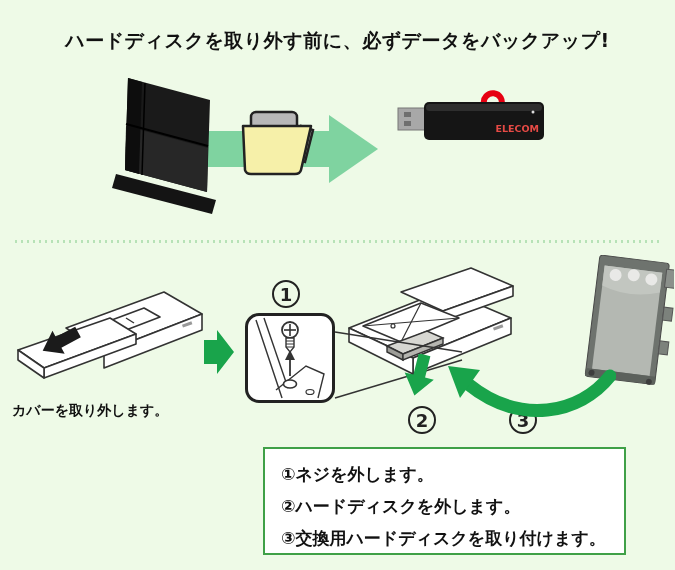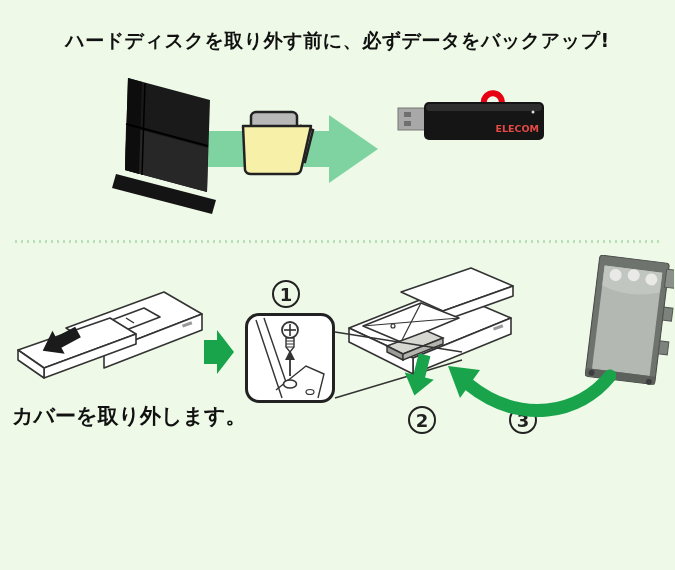--- a/index.html
+++ b/index.html
@@ -8,21 +8,21 @@
   }
   *{margin:0;padding:0;box-sizing:border-box}
   body{background:#fff}
   .stage{position:relative;width:675px;height:570px;background:var(--bg);
          font-family:"DejaVu Sans","Liberation Sans",sans-serif;overflow:hidden;color:#111}
   .abs{position:absolute}
   .title{top:28px;left:0;width:675px;text-align:center;font-size:19px;font-weight:bold;letter-spacing:.5px}
   .usb-caption{left:400px;top:151px;font-size:14.5px;font-weight:bold;line-height:19px}
   .divider{left:15px;top:240px;width:645px;height:3px;
            background-image:repeating-linear-gradient(90deg,var(--dot) 0 2px,transparent 2px 6px)}
-  .cover-caption{left:12px;top:402px;font-size:21px;font-weight:bold}
+  .cover-caption{left:12px;top:402px;font-size:14px;font-weight:bold}
   .callout{left:245px;top:313px;width:90px;height:90px;background:#fff;border:3px solid #222;border-radius:14px}
   .badge{width:28px;height:28px;border:2.5px solid #222;border-radius:50%;
          display:flex;align-items:center;justify-content:center;
          font-size:18px;font-weight:bold;color:#222;background:var(--bg)}
   .badge1{left:272px;top:280px}
   .badge2{left:408px;top:406px}
   .badge3{left:509px;top:406px}
   .red-note{left:468px;top:288px;font-size:15px;font-weight:bold;color:var(--red);
             line-height:18px;z-index:7;white-space:nowrap;
             text-shadow:-2px 0 #fff,2px 0 #fff,0 -2px #fff,0 2px #fff,
@@ -169,14 +169,19 @@
   <div class="abs badge badge1 z4">
     <span>1</span>
   </div>
   <div class="abs badge badge2 z4">
     <span>2</span>
   </div>
   <div class="abs badge badge3 z4">
     <span>3</span>
   </div>
 
+  <div class="abs steps-box z6">
+    <p>①ネジを外します。</p>
+    <p>②ハードディスクを外します。</p>
+    <p>③交換用ハードディスクを取り付けます。</p>
+  </div>
 
 </div>
 
 </body></html>

